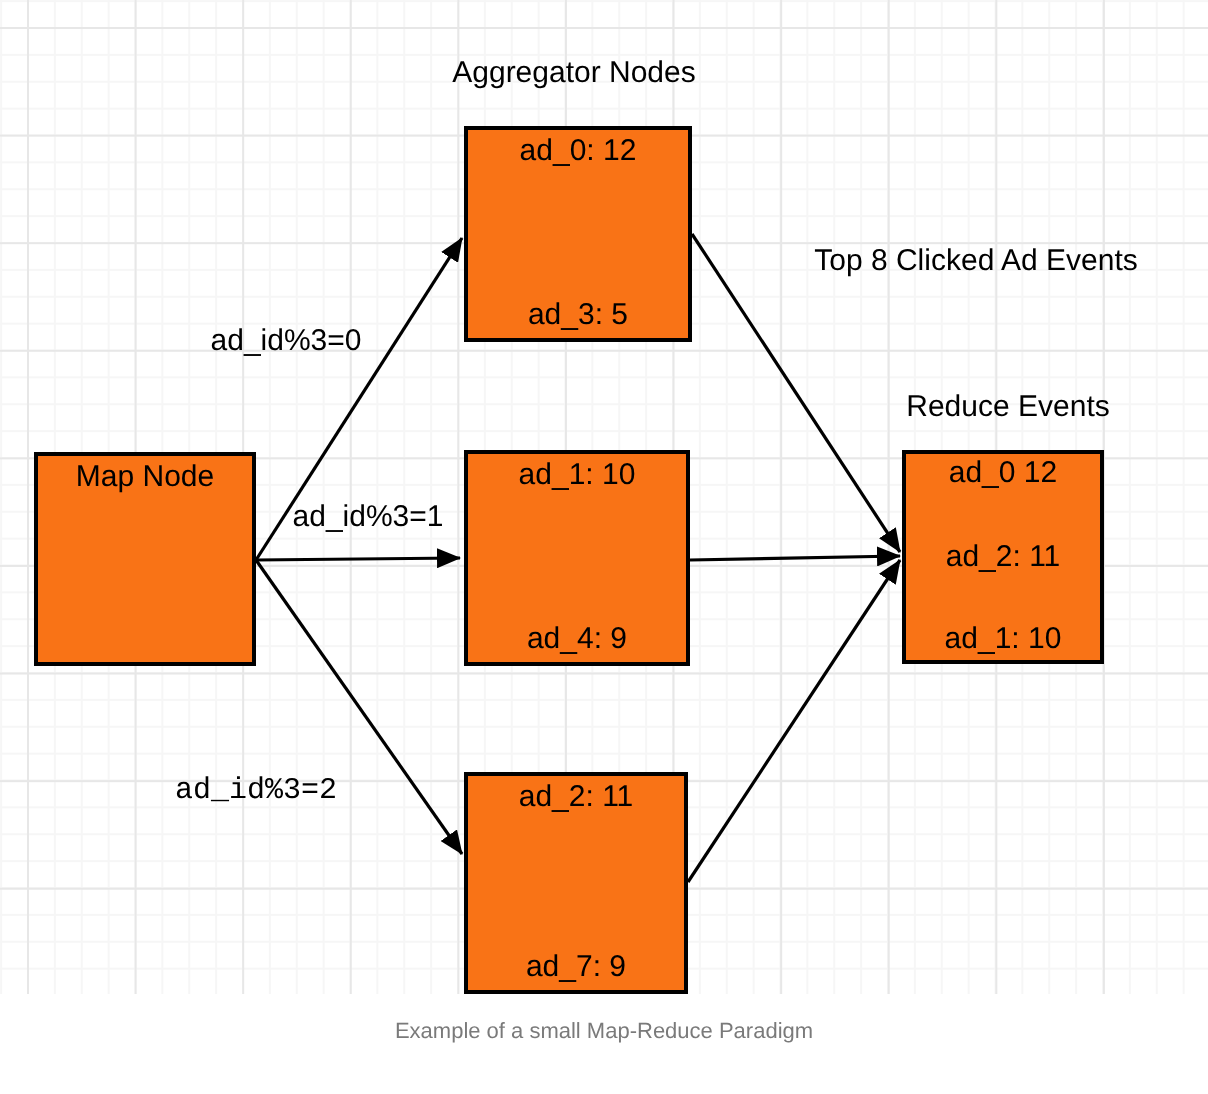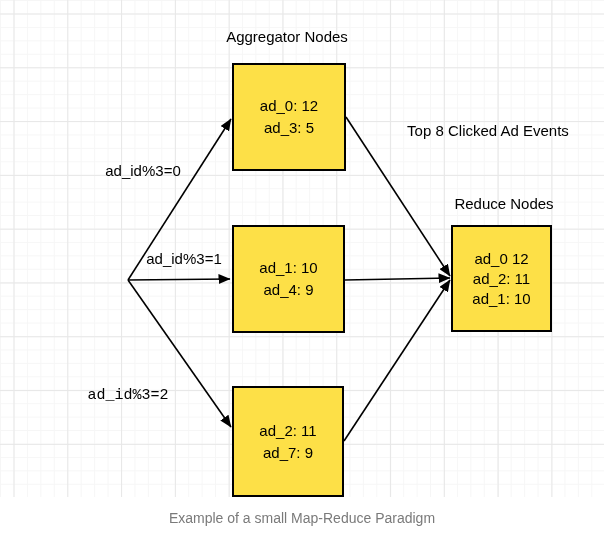--- a/index.html
+++ b/index.html
@@ -29,25 +29,25 @@
       linear-gradient(to bottom, #e7e7e7 1px, transparent 1px),
       linear-gradient(to right, #f6f6f6 1px, transparent 1px),
       linear-gradient(to bottom, #f6f6f6 1px, transparent 1px);
     background-size: 53.8px 53.8px, 53.8px 53.8px, 13.45px 13.45px, 13.45px 13.45px;
     background-position: 13.5px 13.5px;
   }
   .node {
     position: absolute;
     box-sizing: border-box;
     border: 2px solid #000000;
-    background: #fde047;
+    background: #f97316;
     display: flex;
     flex-direction: column;
     align-items: center;
-    justify-content: center;
+    justify-content: space-between;
     font-size: 15px;
     line-height: 22px;
     color: #000000;
     text-align: center;
   }
   .node-map    { left: 17px;  top: 226px; width: 111px; height: 107px; }
   .node-agg0   { left: 232px; top: 63px;  width: 114px; height: 108px; }
   .node-agg1   { left: 232px; top: 225px; width: 113px; height: 108px; }
   .node-agg2   { left: 232px; top: 386px; width: 112px; height: 111px; }
   .node-reduce { left: 451px; top: 225px; width: 101px; height: 107px; line-height: 20px; }
@@ -72,39 +72,42 @@
   .edge-line {
     stroke: #000000;
     stroke-width: 1.6;
   }
   .caption {
     position: absolute;
     left: 302px;
     top: 510px;
     transform: translateX(-50%);
     white-space: nowrap;
-    font-size: 14px;
+    font-size: 11px;
     color: #7a7a7a;
   }
 </style>
 </head>
 <body>
 
 <div class="stage">
 
   <div class="canvas"></div>
 
   <div class="lbl lbl-aggregator">Aggregator Nodes</div>
   <div class="lbl lbl-top3">Top 8 Clicked Ad Events</div>
-  <div class="lbl lbl-reduce">Reduce Nodes</div>
+  <div class="lbl lbl-reduce">Reduce Events</div>
 
   <div class="lbl lbl-e0">ad_id%3=0</div>
   <div class="lbl lbl-e1">ad_id%3=1</div>
   <div class="lbl lbl-e2">ad_id%3=2</div>
 
+  <div class="node node-map">
+    <span>Map Node</span>
+  </div>
 
   <div class="node node-agg0">
     <span>ad_0: 12</span>
     <span>ad_3: 5</span>
   </div>
 
   <div class="node node-agg1">
     <span>ad_1: 10</span>
     <span>ad_4: 9</span>
   </div>

